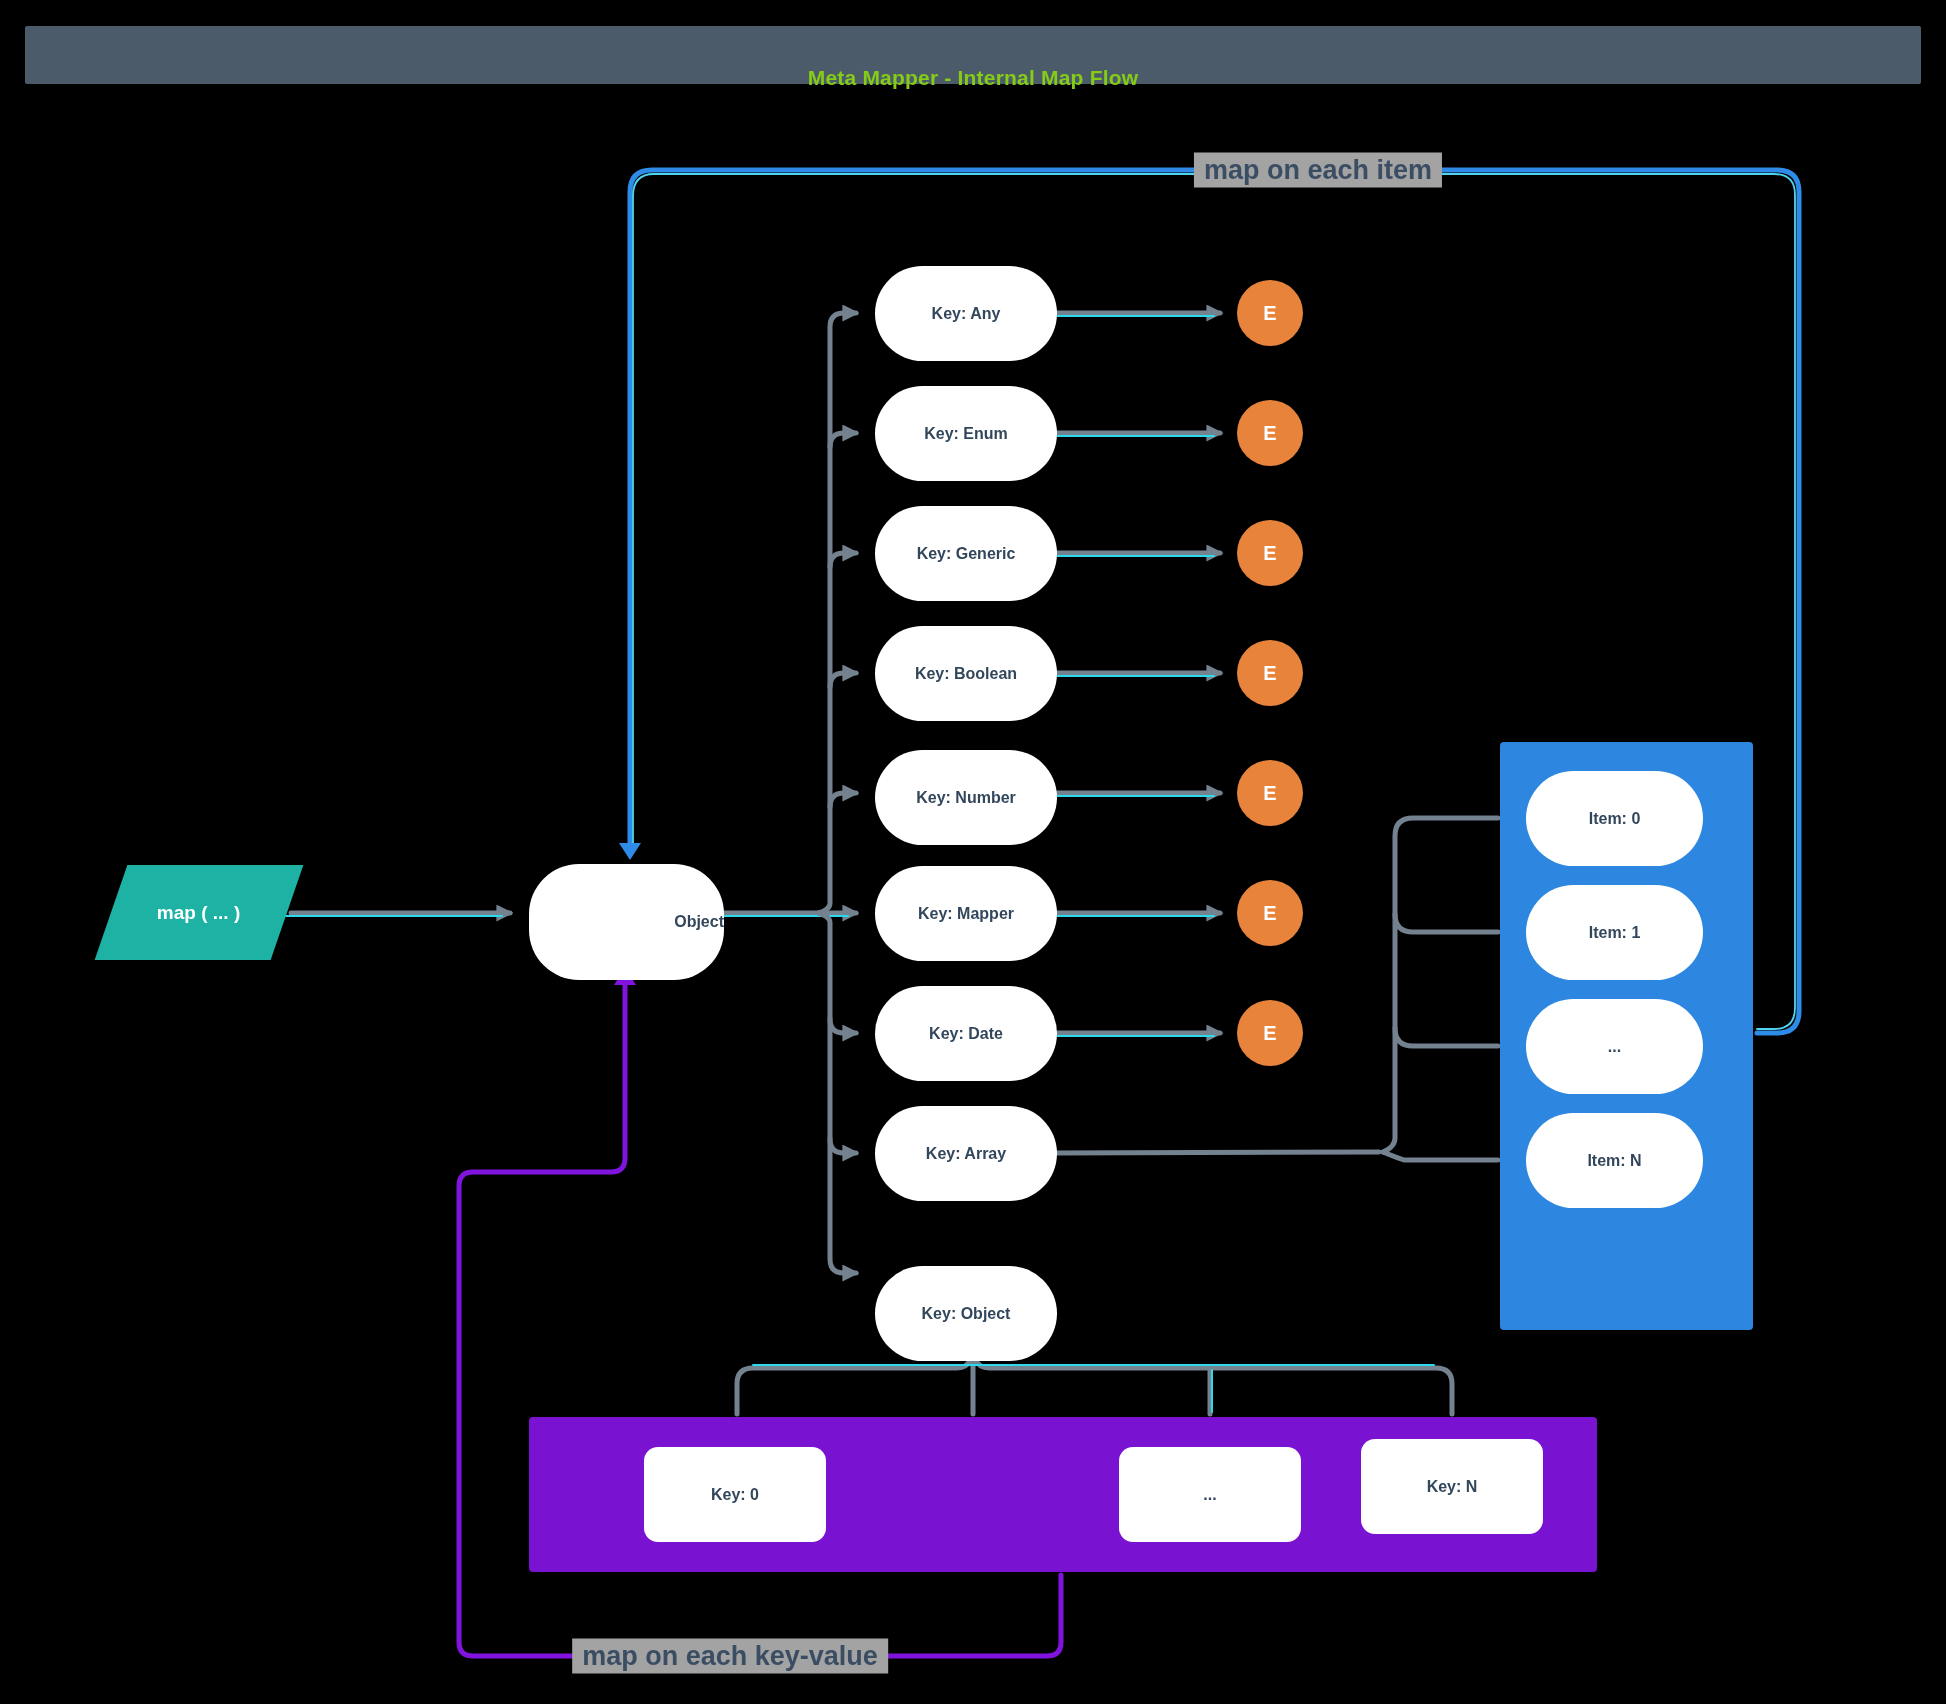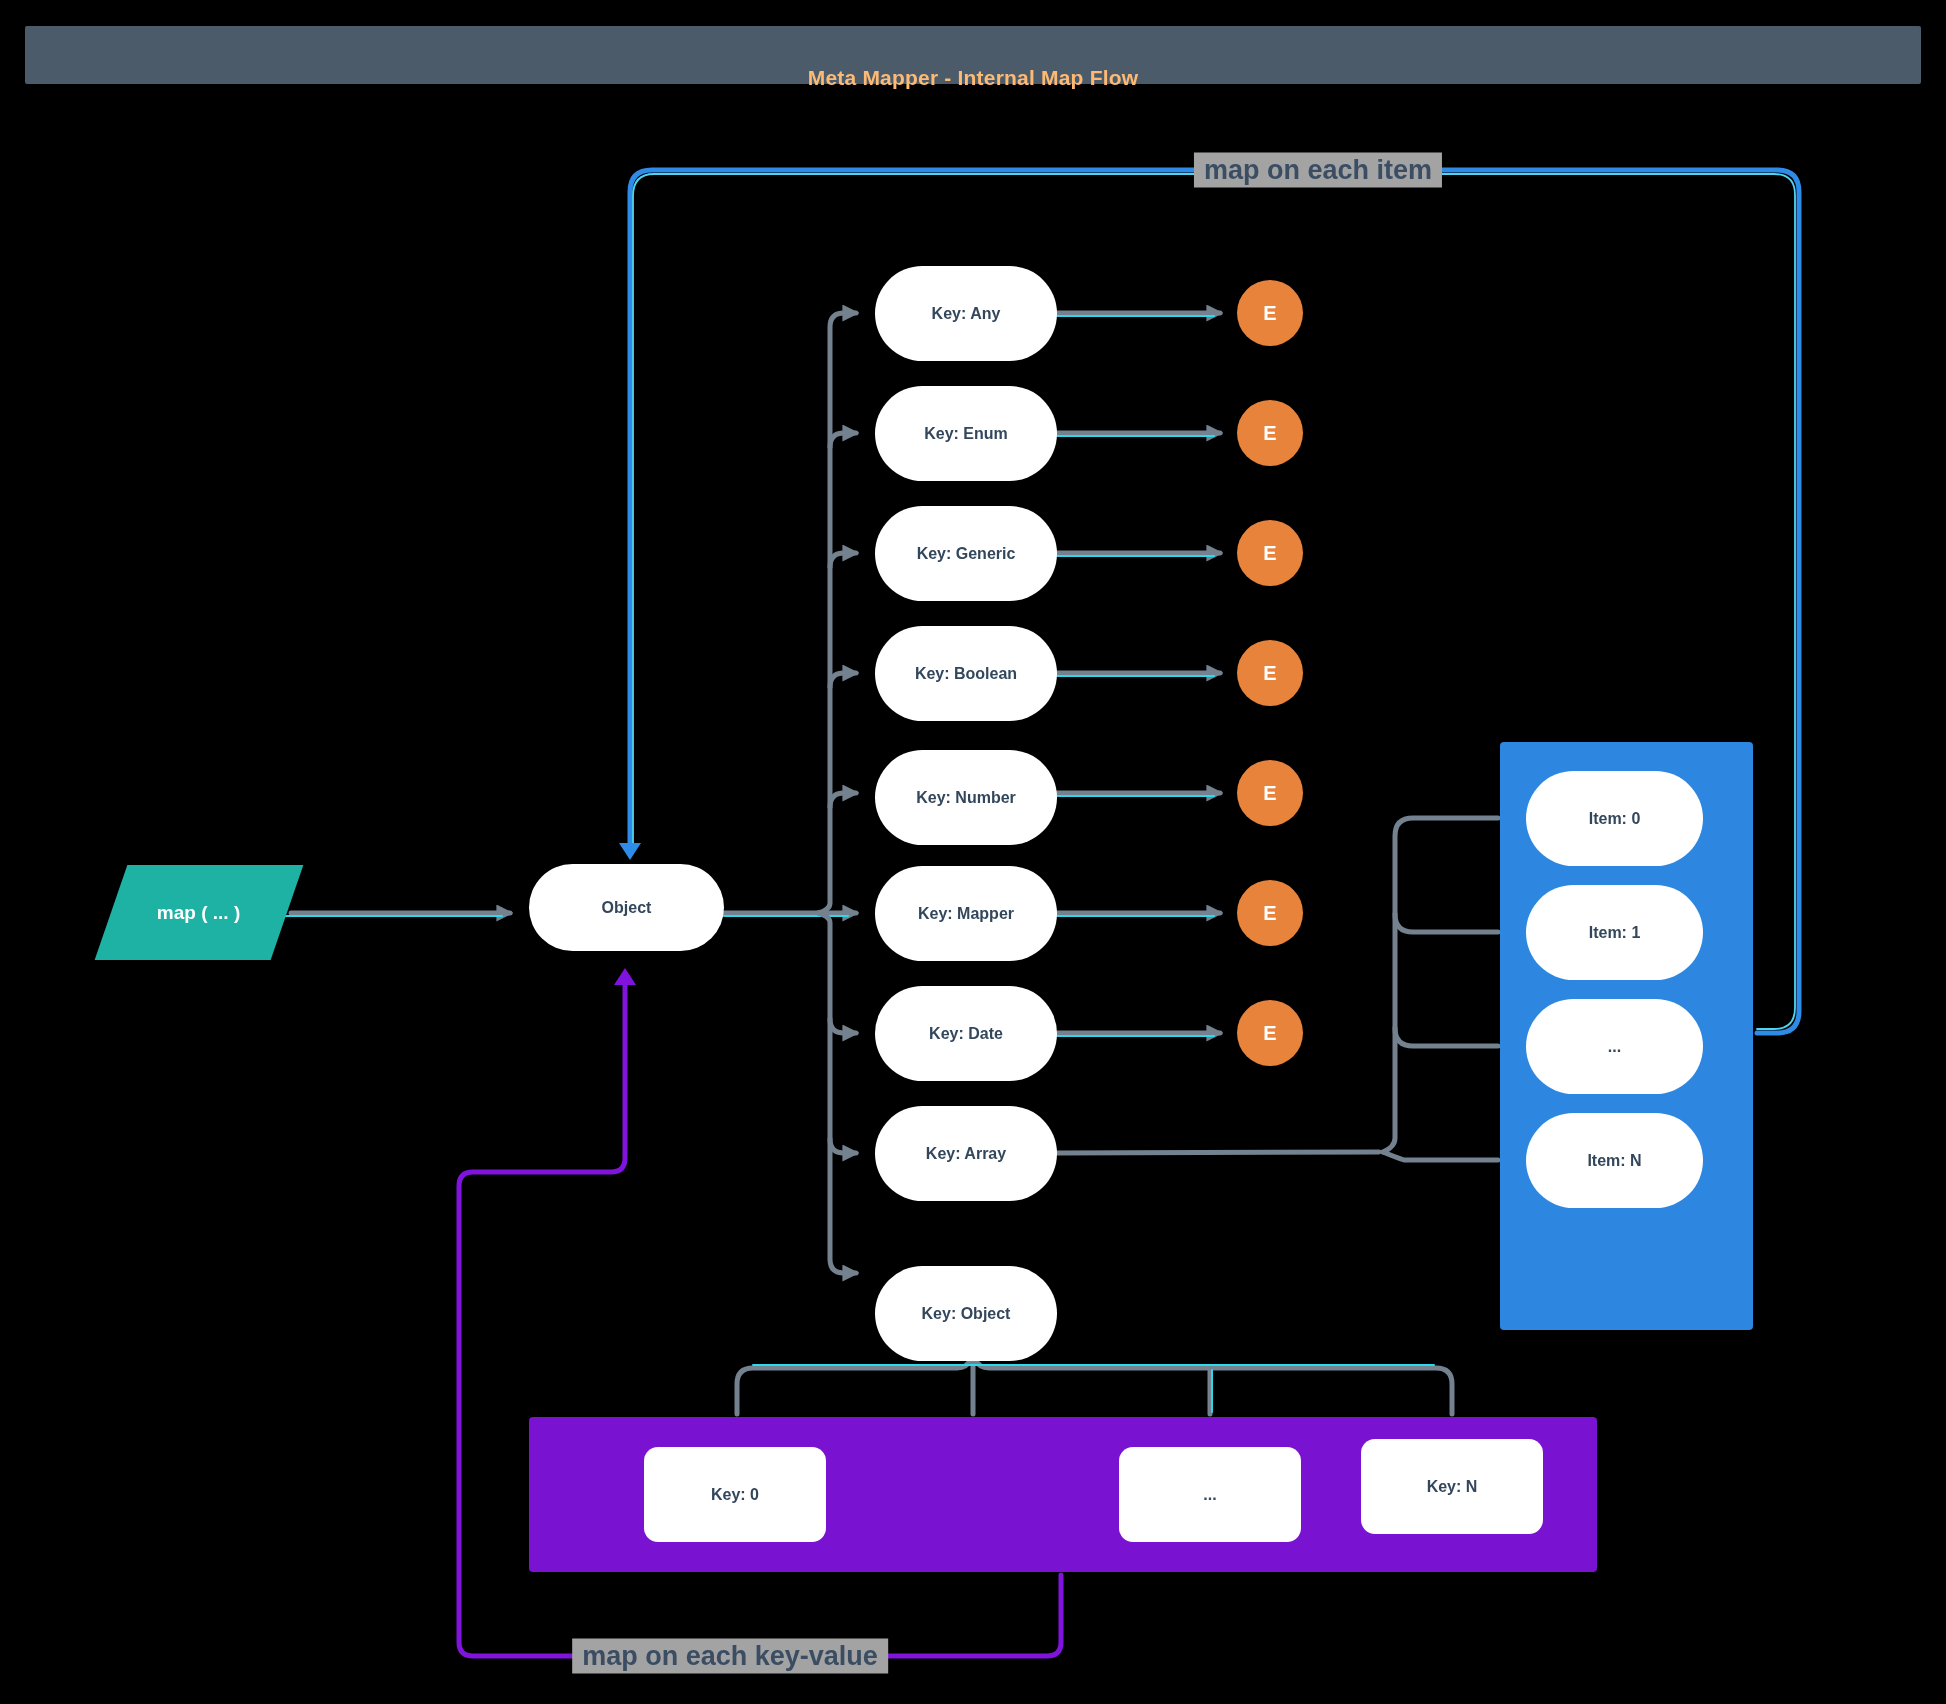--- a/index.html
+++ b/index.html
@@ -5,32 +5,32 @@
   html,body{margin:0;padding:0;background:#000;}
   #canvas{
     position:relative;width:1946px;height:1704px;background:#000;overflow:hidden;
     font-family:"Liberation Sans", sans-serif;
   }
   
   .titlebar{
     position:absolute;left:25px;top:26px;width:1896px;height:58px;
     background:#4C5B69;border-radius:2px;display:flex;align-items:center;justify-content:center;
   }
-  .titlebar .t{color:#fdba74;font-size:21px;font-weight:700;letter-spacing:.2px;margin-top:46px;}
+  .titlebar .t{color:#84cc16;font-size:21px;font-weight:700;letter-spacing:.2px;margin-top:46px;}
 
   
   .pill{
     position:absolute;background:#ffffff;display:flex;align-items:center;justify-content:center;
     color:#33475C;font-size:16px;font-weight:700;
   }
   .keynode{left:875px;width:182px;height:95px;border-radius:48px;}
   .r0{top:266px}.r1{top:386px}.r2{top:506px}.r3{top:626px}.r4{top:750px}
   .r5{top:866px}.r6{top:986px}.r7{top:1106px}.r8{top:1266px}
 
-  .objectnode{left:529px;top:864px;width:195px;height:87px;border-radius:50px;}
+  .objectnode{left:529px;top:864px;width:195px;height:116px;border-radius:50px;justify-content:flex-end;}
 
   .ecircle{
     position:absolute;left:1237px;width:66px;height:66px;border-radius:50%;
     background:#E8833C;display:flex;align-items:center;justify-content:center;
     color:#ffffff;font-size:20px;font-weight:700;
   }
   .e0{top:280px}.e1{top:400px}.e2{top:520px}.e3{top:640px}.e4{top:760px}.e5{top:880px}.e6{top:1000px}
 
   
   .source{

